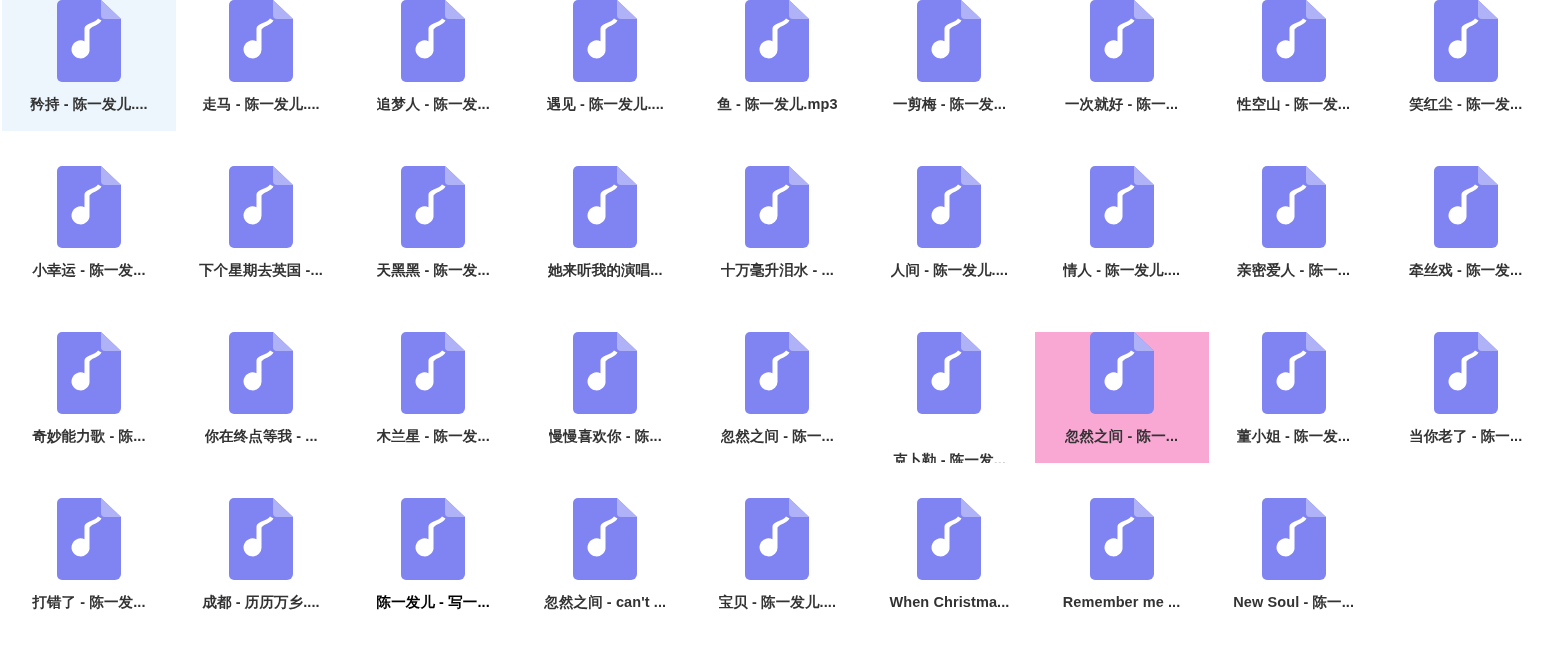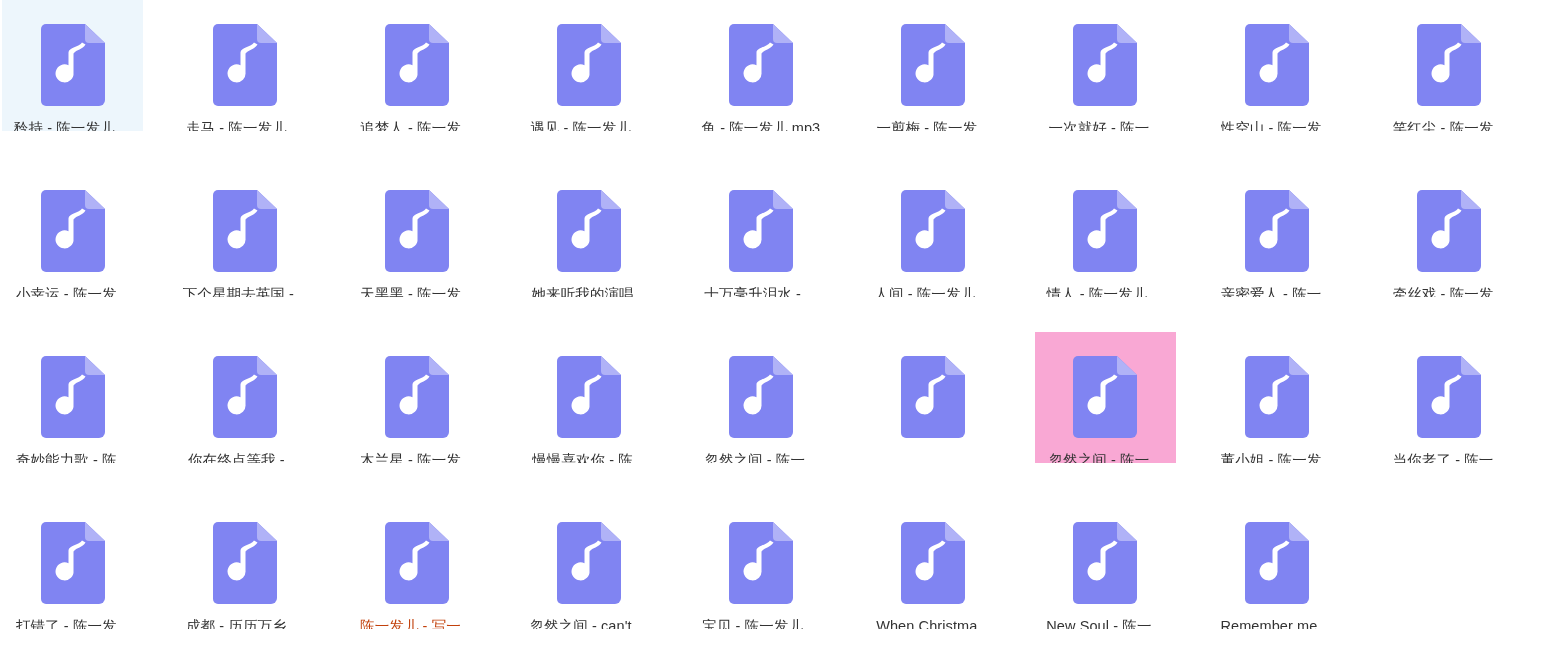--- a/index.html
+++ b/index.html
@@ -21,27 +21,28 @@
     width: 1549px;
     height: 664px;
     box-sizing: border-box;
   }
 
   .file-item {
     display: flex;
     flex-direction: column;
     align-items: center;
     justify-content: flex-start;
-    padding-top: 24px;
+    padding-top: 0;
     box-sizing: border-box;
     height: 131px;
-    width: 141px;
+    width: 174px;
     margin-left: 2px;
     cursor: default;
     user-select: none;
+    font-weight: bold;
   }
 
   .file-item.selected {
     background: #edf6fc;
   }
 
   .file-icon {
     width: 64px;
     height: 82px;
     display: block;
@@ -415,21 +416,21 @@
     <div class="file-item">
       <span>
 <svg class="file-icon" viewBox="0 0 64 82" xmlns="http://www.w3.org/2000/svg">
   <path d="M5 0 H44 L64 19 V76 A6 6 0 0 1 58 82 H5 A5 5 0 0 1 0 77 V5 A5 5 0 0 1 5 0 Z" fill="#8084f2"></path>
   <path d="M44 0 L64 19 H48 A4 4 0 0 1 44 15 Z" fill="#b0b2f7"></path>
   <path d="M44.5 20.5 C41.5 25.5 35.5 25.5 32.5 29.5 L32.5 48.5
            A9 9 0 1 1 27.5 41.3 L27.5 28.5
            C27.5 23.5 38.5 23.0 41.0 18.5 Z" fill="#ffffff"></path>
 </svg>
       </span>
-      <div class="file-label" style="color: #c2410c;">陈一发儿 - 写一...</div>
+      <div class="file-label" style="color: #000000;">陈一发儿 - 写一...</div>
     </div>
     <div class="file-item">
       <span>
 <svg class="file-icon" viewBox="0 0 64 82" xmlns="http://www.w3.org/2000/svg">
   <path d="M5 0 H44 L64 19 V76 A6 6 0 0 1 58 82 H5 A5 5 0 0 1 0 77 V5 A5 5 0 0 1 5 0 Z" fill="#8084f2"></path>
   <path d="M44 0 L64 19 H48 A4 4 0 0 1 44 15 Z" fill="#b0b2f7"></path>
   <path d="M44.5 20.5 C41.5 25.5 35.5 25.5 32.5 29.5 L32.5 48.5
            A9 9 0 1 1 27.5 41.3 L27.5 28.5
            C27.5 23.5 38.5 23.0 41.0 18.5 Z" fill="#ffffff"></path>
 </svg>
@@ -463,27 +464,27 @@
     <div class="file-item">
       <span>
 <svg class="file-icon" viewBox="0 0 64 82" xmlns="http://www.w3.org/2000/svg">
   <path d="M5 0 H44 L64 19 V76 A6 6 0 0 1 58 82 H5 A5 5 0 0 1 0 77 V5 A5 5 0 0 1 5 0 Z" fill="#8084f2"></path>
   <path d="M44 0 L64 19 H48 A4 4 0 0 1 44 15 Z" fill="#b0b2f7"></path>
   <path d="M44.5 20.5 C41.5 25.5 35.5 25.5 32.5 29.5 L32.5 48.5
            A9 9 0 1 1 27.5 41.3 L27.5 28.5
            C27.5 23.5 38.5 23.0 41.0 18.5 Z" fill="#ffffff"></path>
 </svg>
       </span>
+      <div class="file-label" style="color: rgb(51, 51, 51);">Remember me ...</div>
+    </div>
+    <div class="file-item">
+      <span>
+<svg class="file-icon" viewBox="0 0 64 82" xmlns="http://www.w3.org/2000/svg">
+  <path d="M5 0 H44 L64 19 V76 A6 6 0 0 1 58 82 H5 A5 5 0 0 1 0 77 V5 A5 5 0 0 1 5 0 Z" fill="#8084f2"></path>
+  <path d="M44 0 L64 19 H48 A4 4 0 0 1 44 15 Z" fill="#b0b2f7"></path>
+  <path d="M44.5 20.5 C41.5 25.5 35.5 25.5 32.5 29.5 L32.5 48.5
+           A9 9 0 1 1 27.5 41.3 L27.5 28.5
+           C27.5 23.5 38.5 23.0 41.0 18.5 Z" fill="#ffffff"></path>
+</svg>
+      </span>
       <div class="file-label" style="color: rgb(51, 51, 51);">New Soul - 陈一...</div>
     </div>
-    <div class="file-item">
-      <span>
-<svg class="file-icon" viewBox="0 0 64 82" xmlns="http://www.w3.org/2000/svg">
-  <path d="M5 0 H44 L64 19 V76 A6 6 0 0 1 58 82 H5 A5 5 0 0 1 0 77 V5 A5 5 0 0 1 5 0 Z" fill="#8084f2"></path>
-  <path d="M44 0 L64 19 H48 A4 4 0 0 1 44 15 Z" fill="#b0b2f7"></path>
-  <path d="M44.5 20.5 C41.5 25.5 35.5 25.5 32.5 29.5 L32.5 48.5
-           A9 9 0 1 1 27.5 41.3 L27.5 28.5
-           C27.5 23.5 38.5 23.0 41.0 18.5 Z" fill="#ffffff"></path>
-</svg>
-      </span>
-      <div class="file-label" style="color: rgb(51, 51, 51);">Remember me ...</div>
-    </div>
   </div>
 
 </body></html>

